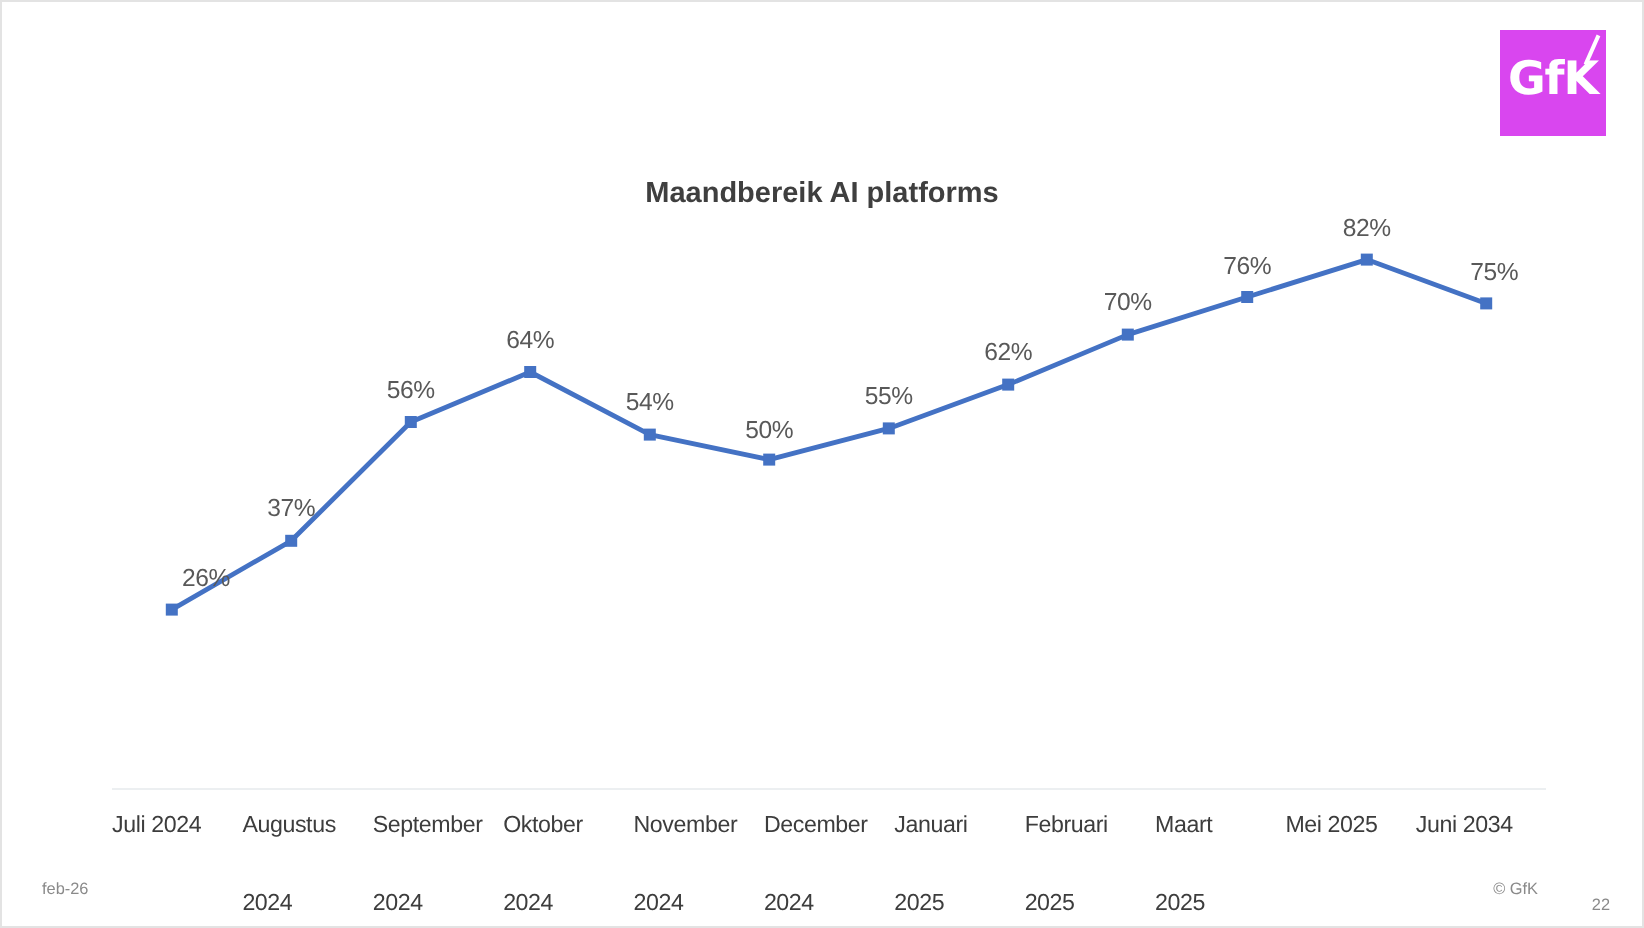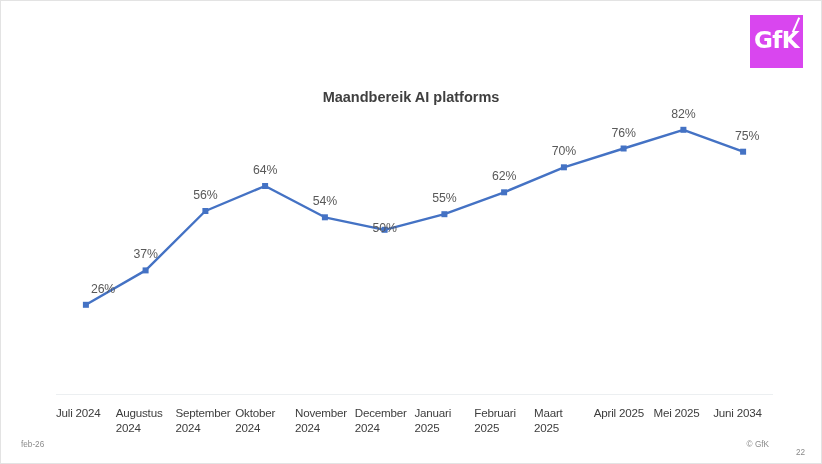--- a/index.html
+++ b/index.html
@@ -138,21 +138,21 @@
     width: 717px;
     display: flex;
   }
   .cat-label {
     flex: 1 1 0;
     font-size: 11.6px;
     color: #3d3d3d;
     line-height: 15px;
     letter-spacing: -0.2px;
   }
-  .cat-label .l2 { display: block; }
+  .cat-label .l2 { display: block; margin-top: 24px; }
 
   
   #footer-date {
     position: absolute;
     left: 20px;
     bottom: 14px;
     font-size: 8.2px;
     color: #8a8a8a;
   }
   #footer-copy {
@@ -200,42 +200,41 @@
         <rect x="739.1" y="147.7" width="6" height="6" fill="#4472c4"></rect>
       </g>
   </svg>
 
   <div id="pt-labels">
       <div class="pt-label" style="left: 102px; top: 294.767px;">26%</div>
       <div class="pt-label" style="left: 144.625px; top: 260.399px;">37%</div>
       <div class="pt-label" style="left: 204.375px; top: 201.036px;">56%</div>
       <div class="pt-label" style="left: 264.125px; top: 176.042px;">64%</div>
       <div class="pt-label" style="left: 323.875px; top: 207.285px;">54%</div>
-      <div class="pt-label" style="left: 383.625px; top: 234px;">50%</div>
+      <div class="pt-label" style="left: 383.625px; top: 221px;">50%</div>
       <div class="pt-label" style="left: 443.375px; top: 204.161px;">55%</div>
       <div class="pt-label" style="left: 503.125px; top: 182.29px;">62%</div>
       <div class="pt-label" style="left: 562.875px; top: 157.296px;">70%</div>
       <div class="pt-label" style="left: 622.625px; top: 138.549px;">76%</div>
       <div class="pt-label" style="left: 682.375px; top: 119.803px;">82%</div>
       <div class="pt-label" style="left: 746.125px; top: 141.674px;">75%</div>
     </div>
 
   <div id="cat-axis"></div>
 
   <div id="cat-labels">
       <div class="cat-label"><span>Juli 2024</span></div>
       <div class="cat-label"><span>Augustus</span><span class="l2">2024</span></div>
       <div class="cat-label"><span>September</span><span class="l2">2024</span></div>
       <div class="cat-label"><span>Oktober</span><span class="l2">2024</span></div>
       <div class="cat-label"><span>November</span><span class="l2">2024</span></div>
       <div class="cat-label"><span>December</span><span class="l2">2024</span></div>
       <div class="cat-label"><span>Januari</span><span class="l2">2025</span></div>
       <div class="cat-label"><span>Februari</span><span class="l2">2025</span></div>
       <div class="cat-label"><span>Maart</span><span class="l2">2025</span></div>
-      <div class="cat-label"><span>April 2025</span></div>
       <div class="cat-label"><span>Mei 2025</span></div>
       <div class="cat-label"><span>Juni 2034</span></div>
     </div>
 
   <div id="footer-date">feb-26</div>
   <div id="footer-copy">© GfK</div>
   <div id="footer-page">22</div>
 
 </div>
 

